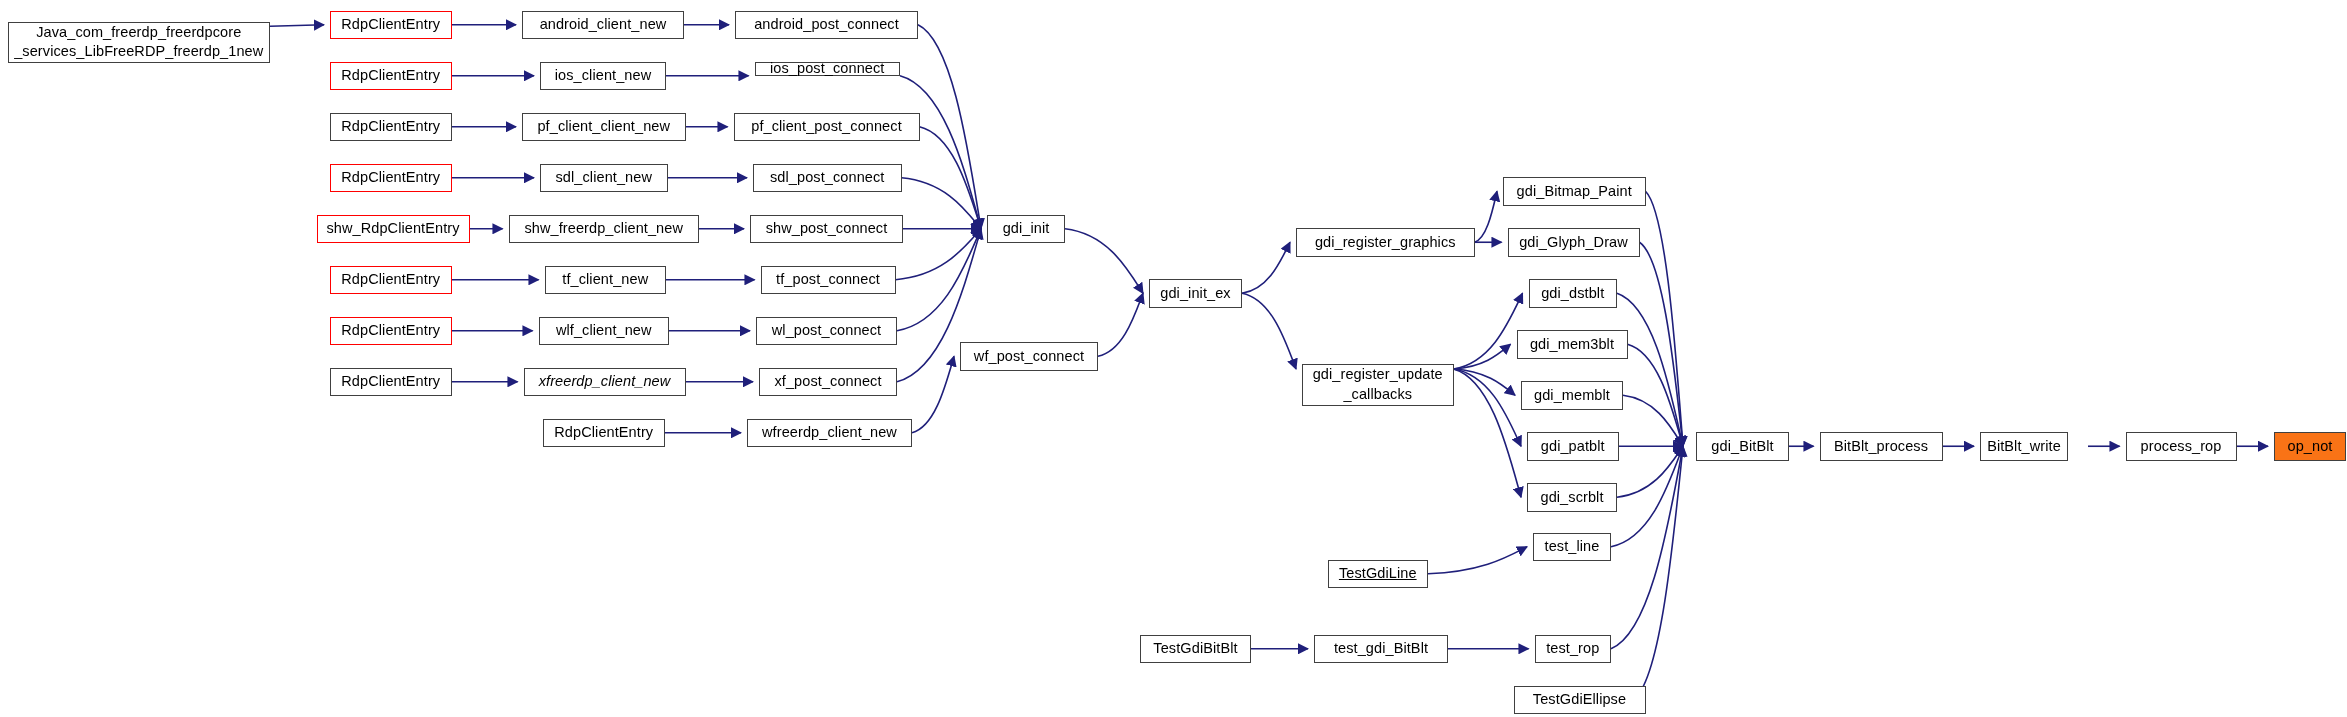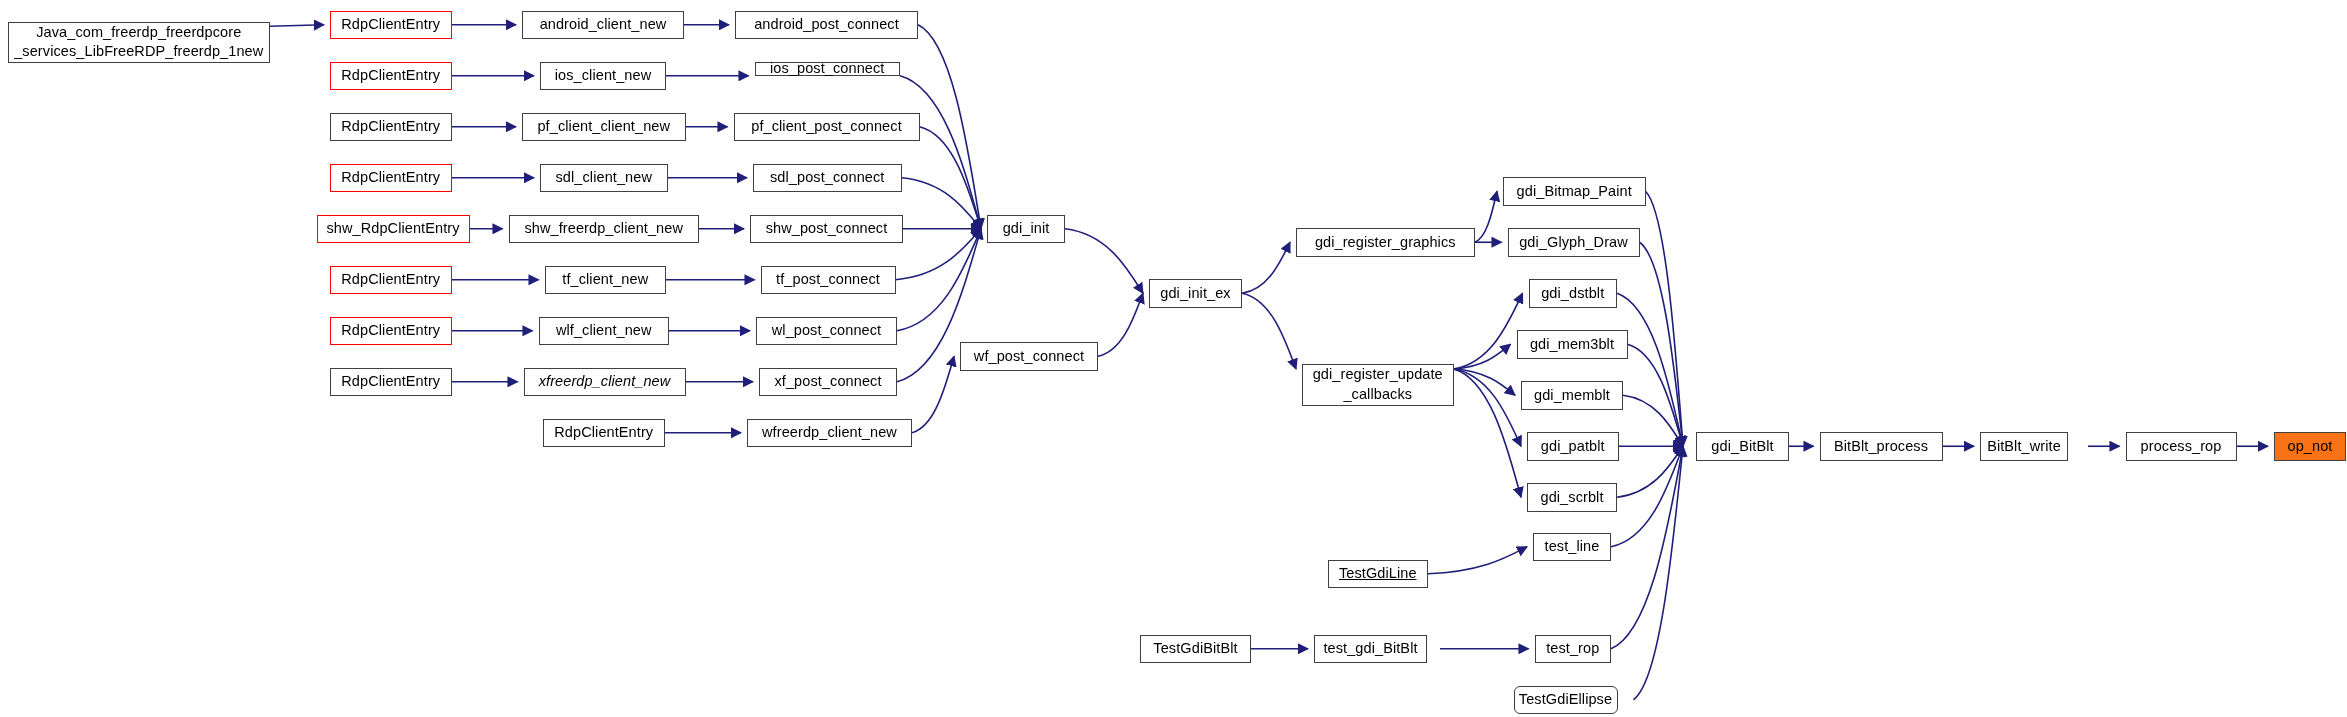--- a/index.html
+++ b/index.html
@@ -158,21 +158,21 @@
     <div class="node" style="left: 1503px; top: 177px; width: 142.5px; height: 28.5px;">gdi_Bitmap_Paint</div>
     <div class="node" style="left: 1507.5px; top: 228px; width: 132px; height: 28.5px;">gdi_Glyph_Draw</div>
     <div class="node" style="left: 1528.5px; top: 279px; width: 88.5px; height: 28.5px;">gdi_dstblt</div>
     <div class="node" style="left: 1516.5px; top: 330px; width: 111px; height: 28.5px;">gdi_mem3blt</div>
     <div class="node" style="left: 1521px; top: 381px; width: 102px; height: 28.5px;">gdi_memblt</div>
     <div class="node" style="left: 1527px; top: 432px; width: 91.5px; height: 28.5px;">gdi_patblt</div>
     <div class="node" style="left: 1527px; top: 483px; width: 90px; height: 28.5px;">gdi_scrblt</div>
     <div class="node" style="left: 1533px; top: 532.5px; width: 78px; height: 28.5px;">test_line</div>
     <div class="node" style="left: 1327.5px; top: 559.5px; width: 100.5px; height: 28.5px; text-decoration: underline;">TestGdiLine</div>
     <div class="node" style="left: 1534.5px; top: 634.5px; width: 76.5px; height: 28.5px;">test_rop</div>
-    <div class="node" style="left: 1314px; top: 634.5px; width: 113px; height: 28.5px;">test_gdi_BitBlt</div>
+    <div class="node" style="left: 1314px; top: 634.5px; width: 134px; height: 28.5px;">test_gdi_BitBlt</div>
     <div class="node" style="left: 1140px; top: 634.5px; width: 111px; height: 28.5px;">TestGdiBitBlt</div>
-    <div class="node" style="left: 1513.5px; top: 685.5px; width: 104px; height: 28.5px; border-radius: 6px;">TestGdiEllipse</div>
+    <div class="node" style="left: 1513.5px; top: 685.5px; width: 132px; height: 28.5px;">TestGdiEllipse</div>
     <div class="node" style="left: 1689px; top: 432px; width: 93px; height: 28.5px; margin-left: 7px;">gdi_BitBlt</div>
     <div class="node" style="left: 1819.5px; top: 432px; width: 123px; height: 28.5px;">BitBlt_process</div>
     <div class="node" style="left: 1980px; top: 432px; width: 88px; height: 28.5px;">BitBlt_write</div>
     <div class="node" style="left: 2125.5px; top: 432px; width: 111px; height: 28.5px;">process_rop</div>
     <div class="node grey" style="left: 2274px; top: 432px; width: 72px; height: 28.5px;">op_not</div>
   </div>
 
 </body></html>

